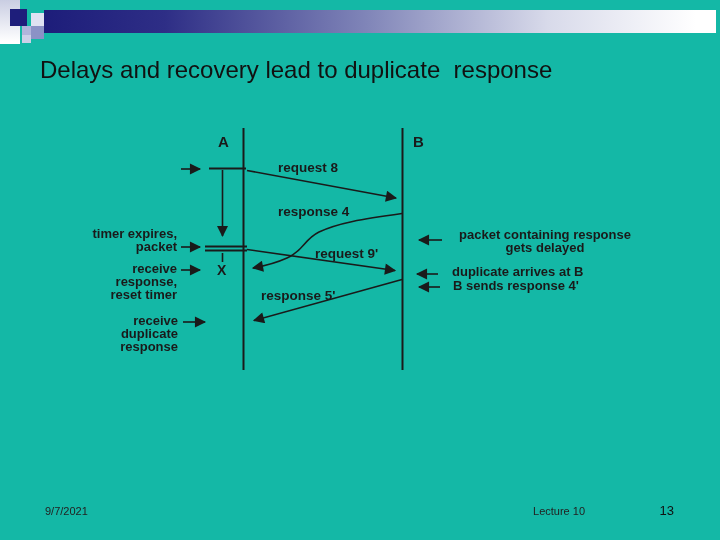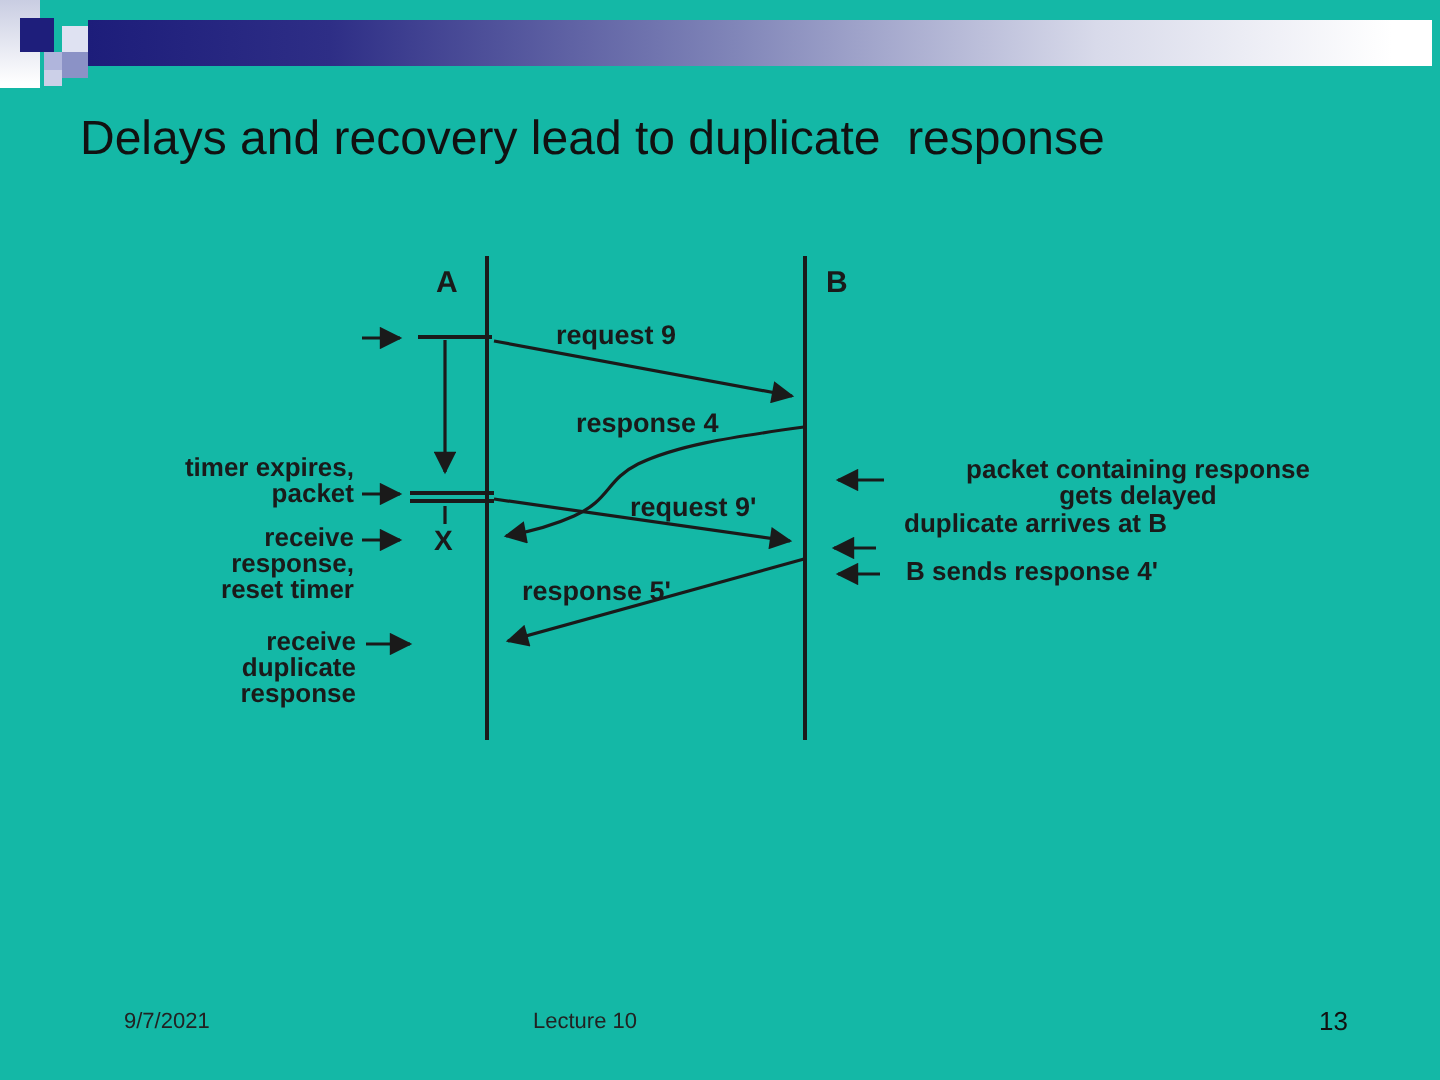--- a/index.html
+++ b/index.html
@@ -23,22 +23,22 @@
   .dlabel{position:absolute;color:#1a1a1a;font-weight:bold;font-size:13.5px;white-space:pre;}
   .endpoint{font-size:15px;}
   .annot{position:absolute;color:#1a1a1a;font-weight:bold;font-size:13px;line-height:12.8px;white-space:pre-line;}
   .annot.right-align{text-align:right;}
   .annot.centered{text-align:center;}
   .xmark{position:absolute;color:#1a1a1a;font-weight:bold;font-size:14px;}
 
   svg.lines{position:absolute;left:0;top:0;width:720px;height:540px;}
 
   .footer{position:absolute;font-size:11px;color:#222;}
-  .footer-date{left:45px;top:505px;margin-left:17px;}
-  .footer-center{left:0;top:505px;width:585px;text-align:center;}
+  .footer-date{left:45px;top:505px;}
+  .footer-center{left:0;top:505px;width:585px;text-align:right;}
   .page-num{position:absolute;right:46px;top:503px;font-size:13px;font-weight:normal;color:#111;}
 </style>
 </head>
 <body>
 
 <div class="slide">
 
   <div class="deco strip-left"></div>
   <div class="deco sq-navy"></div>
   <div class="deco sq-pale"></div>
@@ -77,38 +77,38 @@
 
       <path d="M442,240 H419" stroke-width="1.6" marker-end="url(#arw)"></path>
       <path d="M438,274 H417" stroke-width="1.6" marker-end="url(#arw)"></path>
       <path d="M440,287 H419" stroke-width="1.6" marker-end="url(#arw)"></path>
     </g>
   </svg>
 
   <div class="dlabel endpoint" style="left:218px;top:133px;">A</div>
   <div class="dlabel endpoint" style="left:413px;top:133px;">B</div>
 
-  <div class="dlabel" style="left:278px;top:160px;">request 9</div>
-  <div class="dlabel" style="left:288px;top:204px;">response 4</div>
+  <div class="dlabel" style="left:278px;top:160px;">request 8</div>
+  <div class="dlabel" style="left:278px;top:204px;">response 4</div>
   <div class="dlabel" style="left:315px;top:246px;">request 9'</div>
   <div class="dlabel" style="left:261px;top:288px;">response 5'</div>
 
   <div class="xmark" style="left:217px;top:262px;">X</div>
 
   <div class="annot right-align" style="left:37px;top:228px;width:140px;">timer expires,
 packet</div>
   <div class="annot right-align" style="left:37px;top:263px;width:140px;">receive
 response,
 reset timer</div>
   <div class="annot right-align" style="left:38px;top:315px;width:140px;">receive
 duplicate
 response</div>
 
-  <div class="annot centered" style="left:474px;top:229px;width:190px;">packet containing response
+  <div class="annot centered" style="left:450px;top:229px;width:190px;">packet containing response
 gets delayed</div>
-  <div class="annot" style="left:452px;top:256px;text-align:right;">duplicate arrives at B</div>
+  <div class="annot" style="left:452px;top:266px;text-align:right;">duplicate arrives at B</div>
   <div class="annot" style="left:453px;top:280px;">B sends response 4'</div>
 
   <div class="footer footer-date">9/7/2021</div>
   <div class="footer footer-center">Lecture 10</div>
   <div class="page-num">13</div>
 
 </div>
 
 </body></html>

